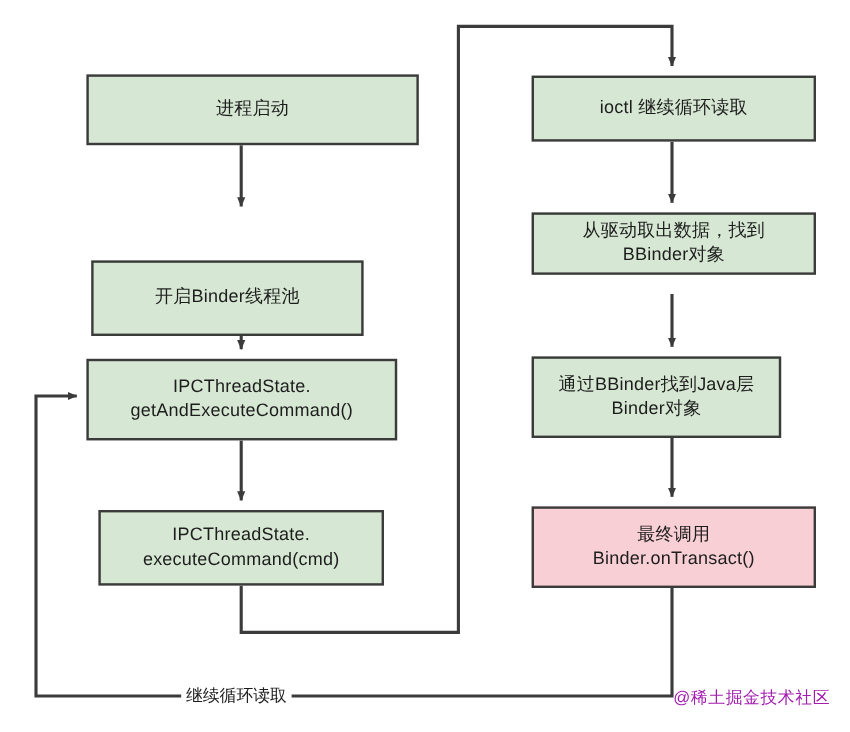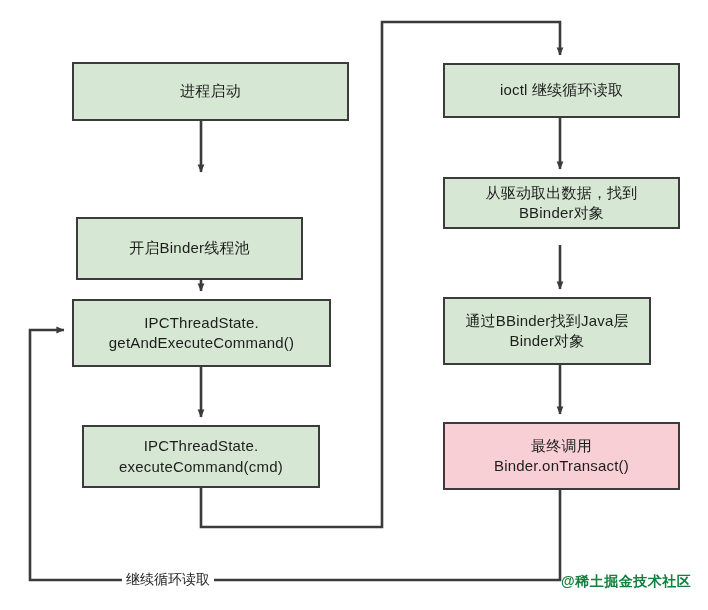--- a/index.html
+++ b/index.html
@@ -43,26 +43,25 @@
     position: absolute;
     background: #ffffff;
     color: #1d1d1d;
     font-size: 14px;
     padding: 0 4px;
     line-height: 1;
     white-space: nowrap;
   }
   .watermark {
     position: absolute;
-    color: #15803d;
+    color: #a21caf;
     font-size: 14px;
     white-space: nowrap;
     letter-spacing: 0.5px;
     user-select: none;
-    font-weight: bold;
   }
 </style>
 </head>
 <body>
 
 <div id="canvas">
 
   <svg id="flow-svg" viewBox="0 0 708 610" xmlns="http://www.w3.org/2000/svg">
     <defs>
       <marker id="arrowhead" markerWidth="9" markerHeight="9" refX="7.6" refY="4" orient="auto" markerUnits="userSpaceOnUse">
@@ -120,17 +119,17 @@
   <div class="node-box node-green" style="left:443px; top:297px; width:208px; height:68px;">
     <span class="node-label">通过BBinder找到Java层
 Binder对象</span>
   </div>
 
   <div class="node-box node-pink" style="left:443px; top:422px; width:237px; height:68px;">
     <span class="node-label">最终调用
 Binder.onTransact()</span>
   </div>
 
-  <div class="edge-label" style="left:122px; top:572px;">继续循环读取</div>
+  <div class="edge-label" style="left:151px; top:572px;">继续循环读取</div>
 
   <div class="watermark" style="left:561px; top:573px;">@稀土掘金技术社区</div>
 
 </div>
 
 </body></html>

